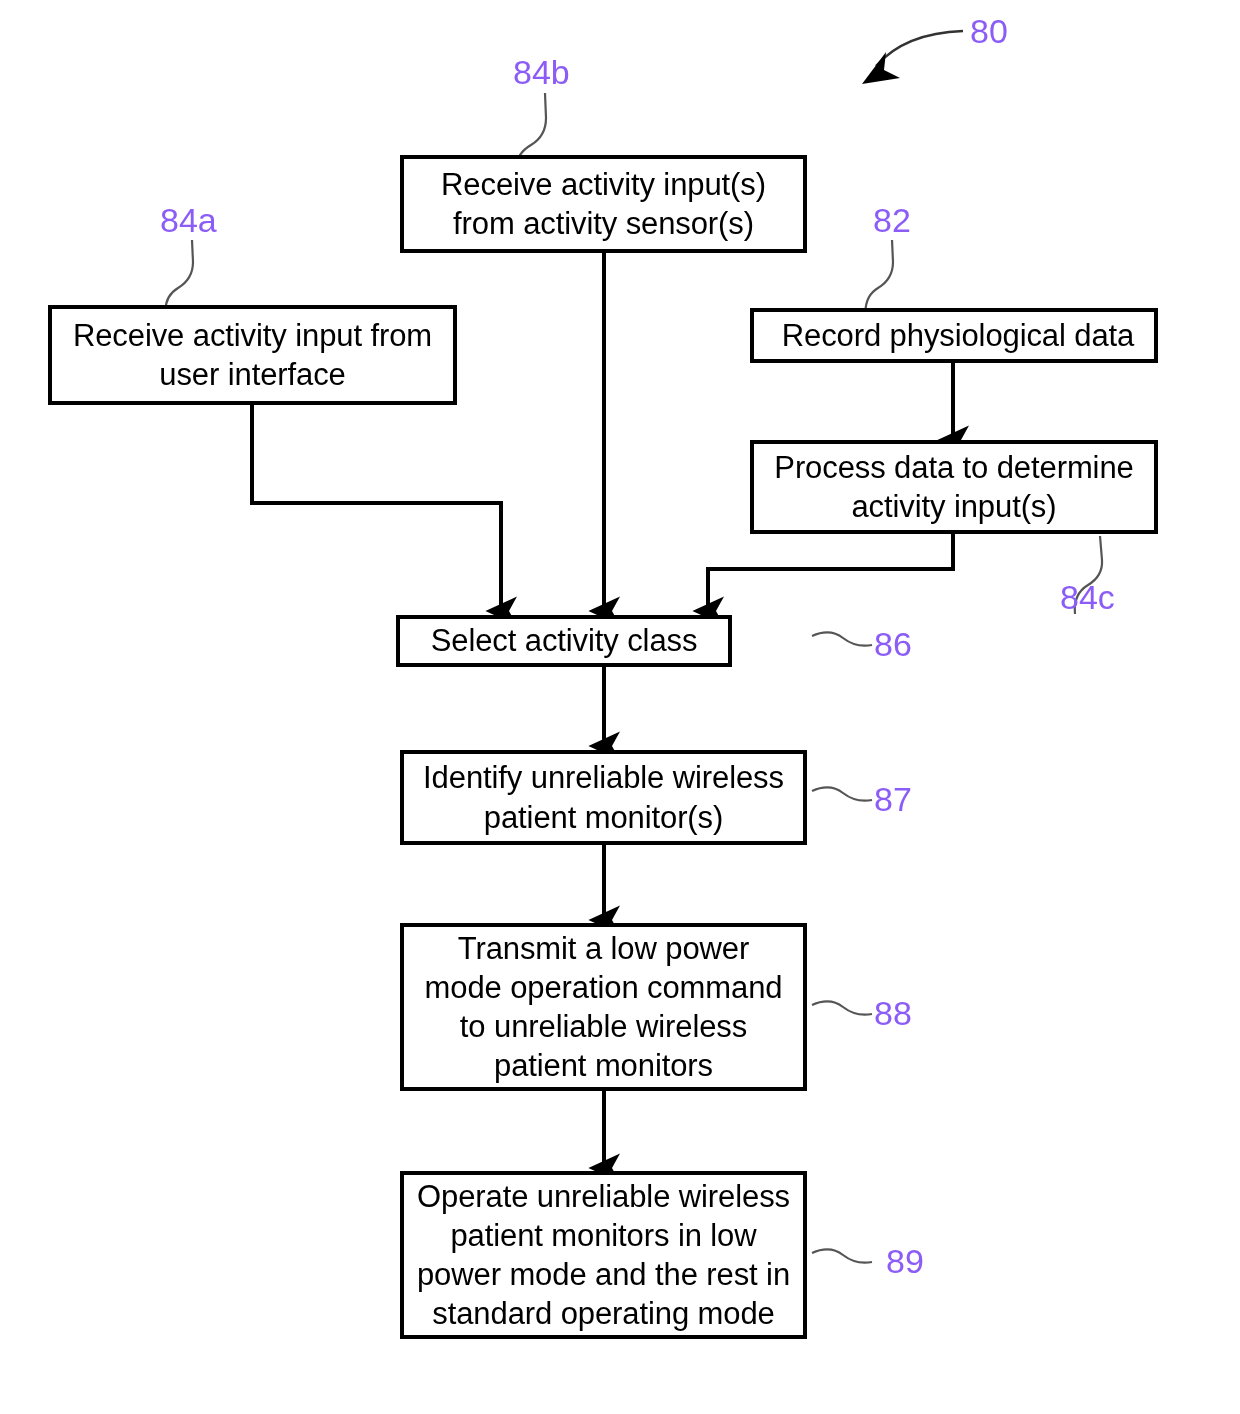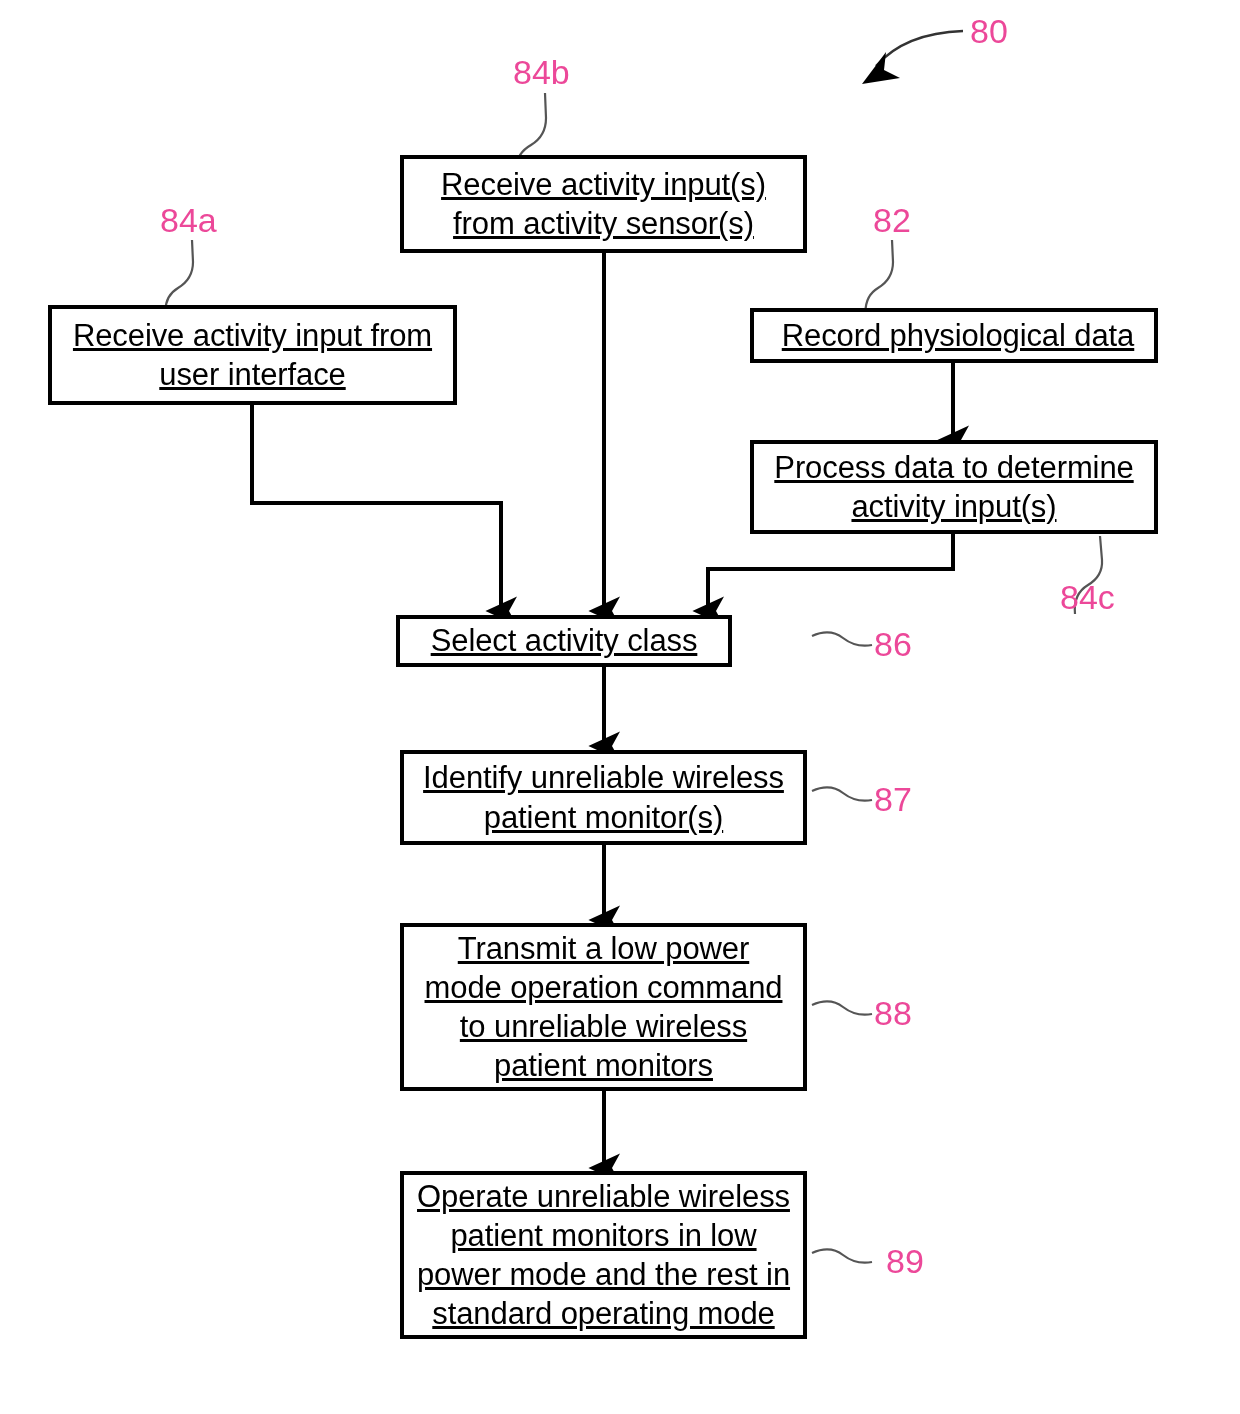--- a/index.html
+++ b/index.html
@@ -34,28 +34,27 @@
     background: #ffffff;
     display: flex;
     align-items: center;
     justify-content: center;
     text-align: center;
     font-size: 31px;
     line-height: 1.26;
     letter-spacing: -0.1px;
     white-space: pre-line;
     padding: 2px 8px;
-    text-decoration: underline;
   }
   .ref {
     position: absolute;
     font-size: 34px;
     line-height: 1;
     letter-spacing: 0px;
-    color: #ec4899;
+    color: #8b5cf6;
     white-space: nowrap;
   }
 </style>
 </head>
 <body>
 
 <div id="figure">
 
   <svg id="wires" viewBox="0 0 1240 1414" xmlns="http://www.w3.org/2000/svg">
     <defs>

